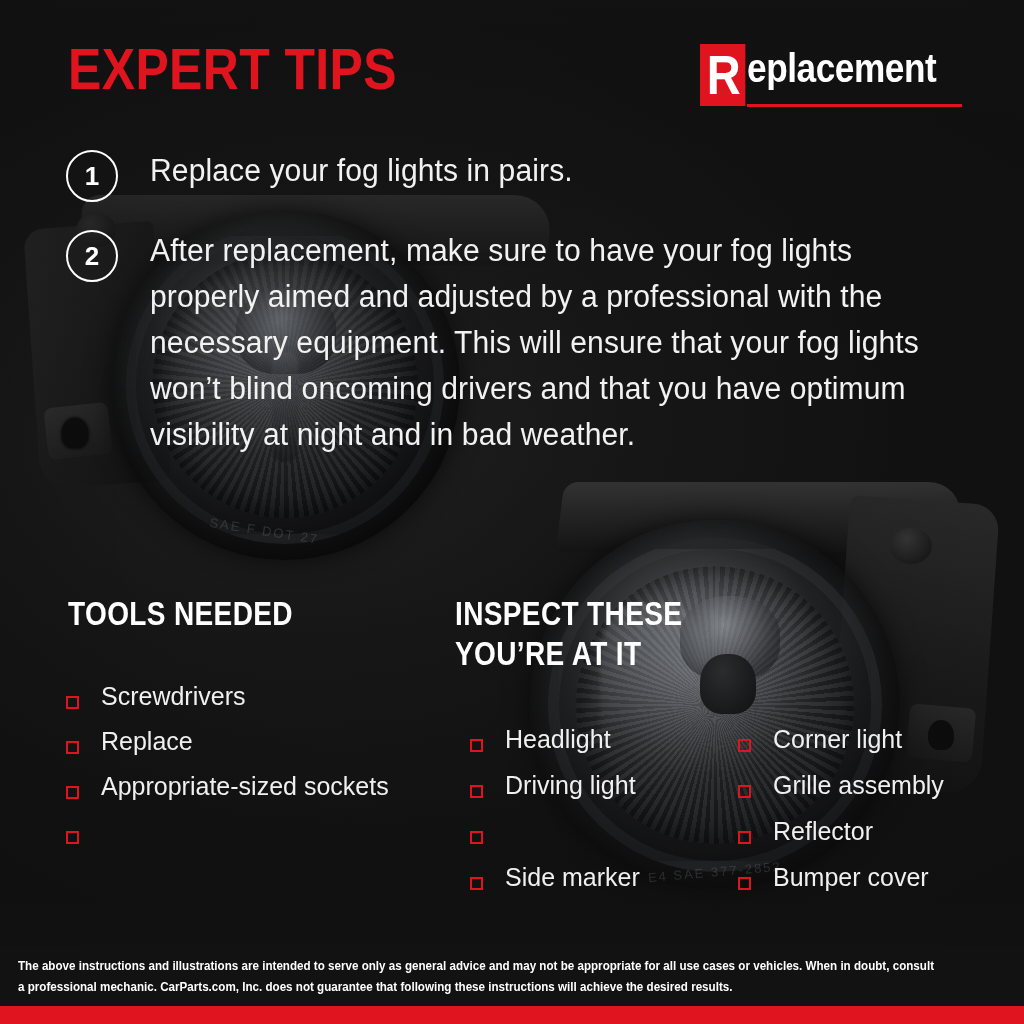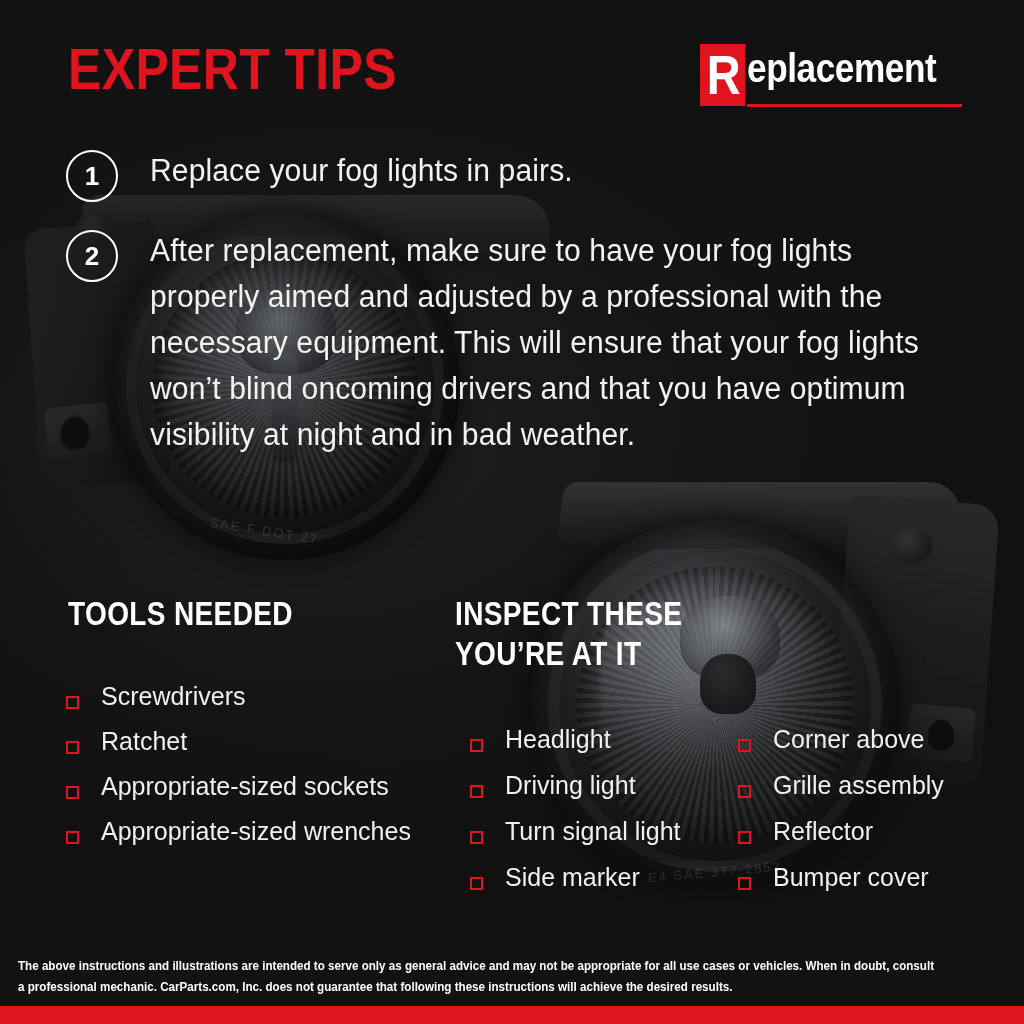--- a/index.html
+++ b/index.html
@@ -440,55 +440,53 @@
     <div class="sec-head sec-head-inspect">INSPECT THESE
 YOU’RE AT IT</div>
 
     <div class="bullet-list list-tools">
       <div class="bullet-item">
         <span class="sq"></span>
         <span class="bullet-label">Screwdrivers</span>
       </div>
       <div class="bullet-item">
         <span class="sq"></span>
-        <span class="bullet-label">Ratchet</span>
+        <span class="bullet-label">Replace</span>
       </div>
       <div class="bullet-item">
         <span class="sq"></span>
         <span class="bullet-label">Appropriate-sized sockets</span>
       </div>
       <div class="bullet-item">
         <span class="sq"></span>
-        <span class="bullet-label">Appropriate-sized wrenches</span>
       </div>
     </div>
 
     <div class="bullet-list list-inspect-a">
       <div class="bullet-item">
         <span class="sq"></span>
         <span class="bullet-label">Headlight</span>
       </div>
       <div class="bullet-item">
         <span class="sq"></span>
         <span class="bullet-label">Driving light</span>
       </div>
       <div class="bullet-item">
         <span class="sq"></span>
-        <span class="bullet-label">Turn signal light</span>
       </div>
       <div class="bullet-item">
         <span class="sq"></span>
         <span class="bullet-label">Side marker</span>
       </div>
     </div>
 
     <div class="bullet-list list-inspect-b">
       <div class="bullet-item">
         <span class="sq"></span>
-        <span class="bullet-label">Corner above</span>
+        <span class="bullet-label">Corner light</span>
       </div>
       <div class="bullet-item">
         <span class="sq"></span>
         <span class="bullet-label">Grille assembly</span>
       </div>
       <div class="bullet-item">
         <span class="sq"></span>
         <span class="bullet-label">Reflector</span>
       </div>
       <div class="bullet-item">

